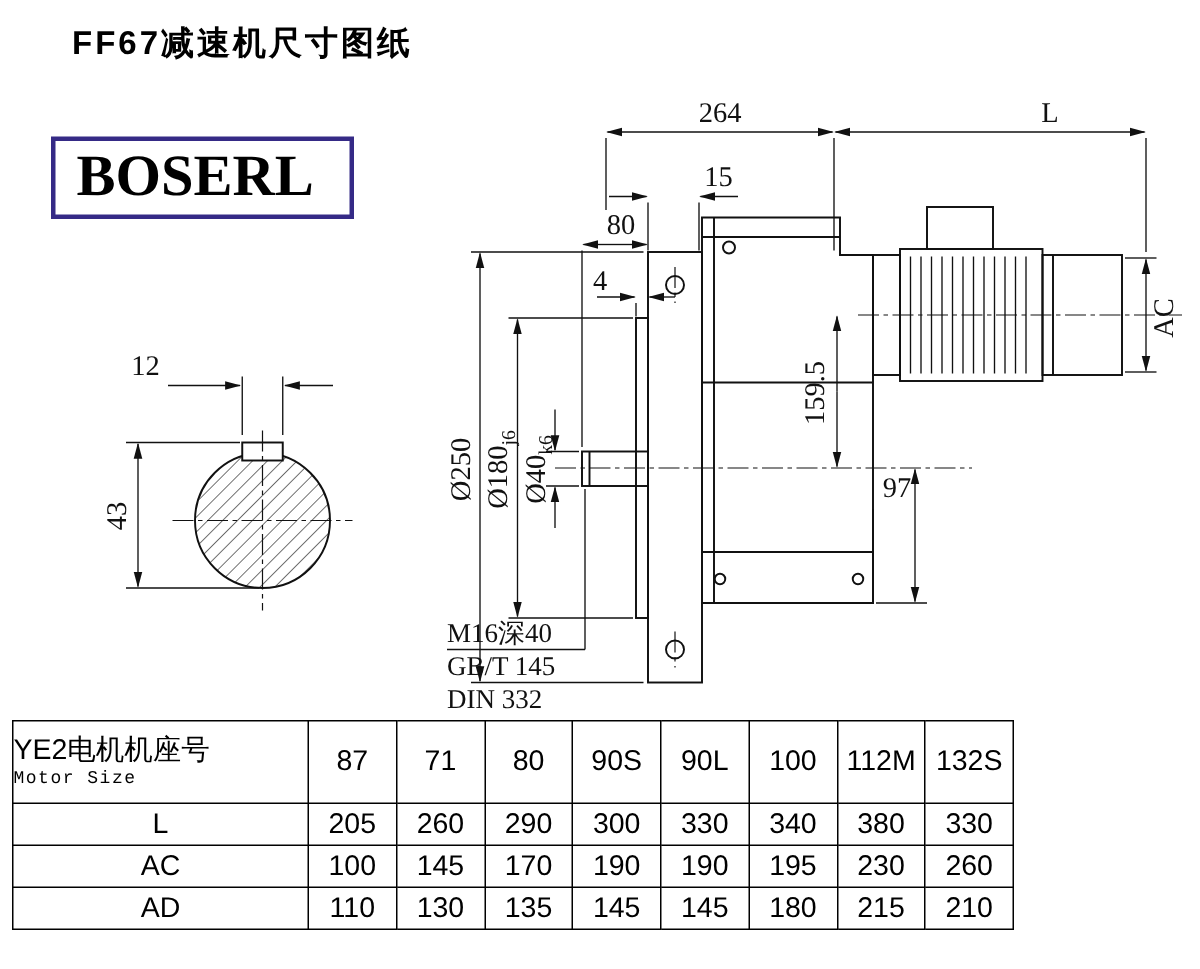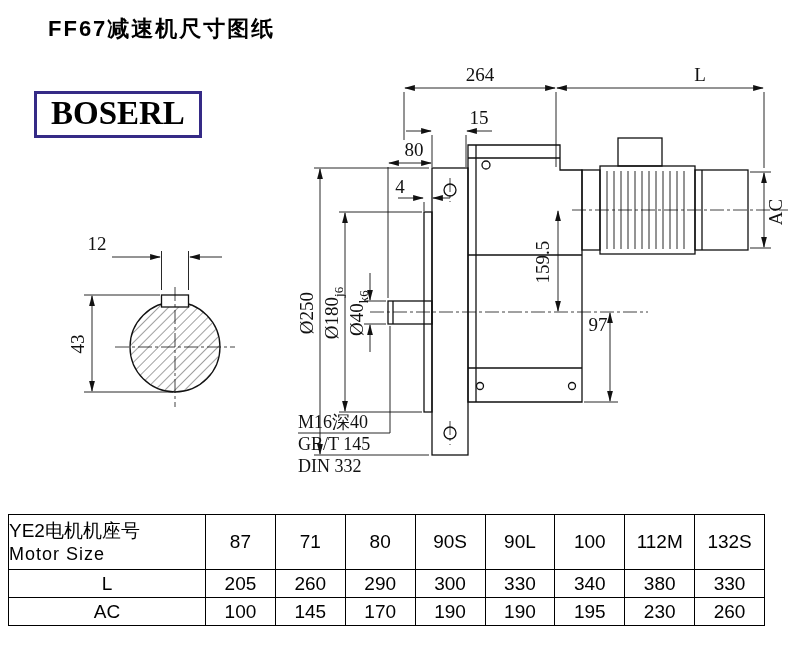--- a/index.html
+++ b/index.html
@@ -1,35 +1,35 @@
 <!DOCTYPE html>
 <html><head>
 <meta charset="utf-8">
 <style>
   html,body{margin:0;padding:0;}
   body{width:800px;height:646px;position:relative;background:#fff;
        font-family:"Liberation Sans",sans-serif;color:#000;overflow:hidden;}
   .title{position:absolute;left:48px;top:14px;font-size:22px;font-weight:bold;
          letter-spacing:2px;font-family:"Liberation Sans",sans-serif;}
   .logo{position:absolute;left:34px;top:91px;border:3px solid #352a86;
-        padding:1px 14px 3px 14px;font-family:"Liberation Serif",serif;
-        font-size:33px;font-weight:bold;color:#000;background:#fff;}
+        padding:1px 24px 3px 14px;font-family:"Liberation Serif",serif;
+        font-size:39px;font-weight:bold;color:#000;background:#fff;}
   svg.drawing{position:absolute;left:0;top:0;}
   svg text{font-family:"Liberation Serif",serif;font-size:19px;fill:#111;}
   svg text.note{font-size:18px;}
   svg tspan.tol{font-size:13px;}
-  table.spec{position:absolute;left:8px;top:514px;width:757px;
+  table.spec{position:absolute;left:8px;top:480px;width:668px;
              border-collapse:collapse;table-layout:fixed;text-align:center;
              font-size:19px;}
   table.spec td,table.spec th{border:1.5px solid #000;padding:0;font-weight:normal;
              height:27px;vertical-align:middle;}
   table.spec tr.hdr th{height:54px;}
   table.spec .firstcol{width:196px;}
   .hdrcell{ text-align:left;padding-left:10px;line-height:1.25;}
-  .mono{font-family:Liberation Sans, sans-serif;font-size:18px;letter-spacing:1px;}
+  .mono{font-family:Liberation Mono, monospace;font-size:12px;letter-spacing:1px;}
 </style>
 </head>
 <body>
 
 <div class="title">FF67减速机尺寸图纸</div>
 <div class="logo">BOSERL</div>
 
 <svg class="drawing" width="800" height="505" viewBox="0 0 800 505">
   <defs>
     <marker id="arr" viewBox="0 0 12 8" refX="11" refY="4" markerWidth="12" markerHeight="8" orient="auto">
@@ -216,14 +216,25 @@
     <td class="firstcol">AC</td>
     <td>100</td>
     <td>145</td>
     <td>170</td>
     <td>190</td>
     <td>190</td>
     <td>195</td>
     <td>230</td>
     <td>260</td>
   </tr>
+  <tr>
+    <td class="firstcol">AD</td>
+    <td>110</td>
+    <td>130</td>
+    <td>135</td>
+    <td>145</td>
+    <td>145</td>
+    <td>180</td>
+    <td>215</td>
+    <td>210</td>
+  </tr>
 </tbody>
   </table>
 
 </body></html>

